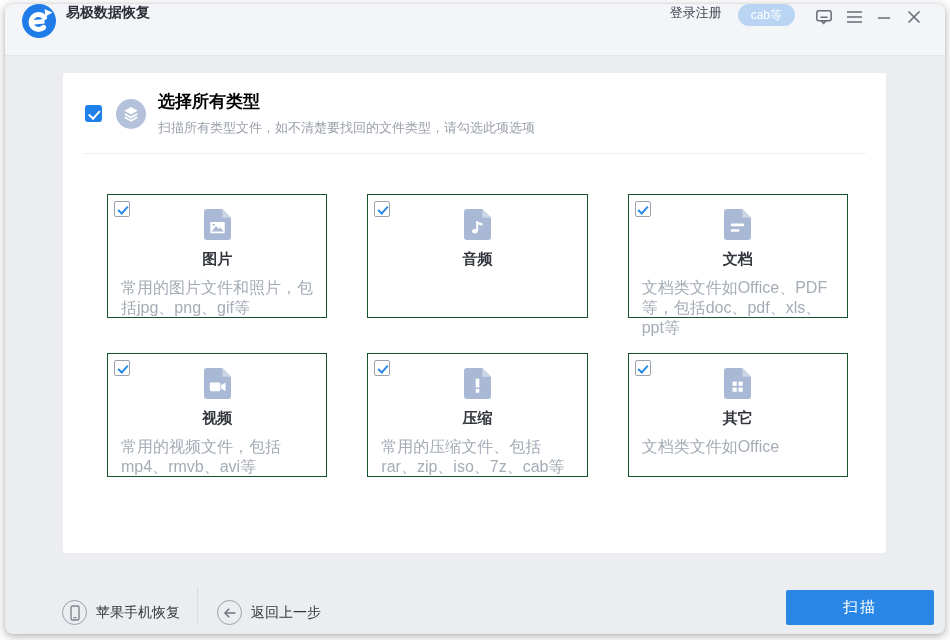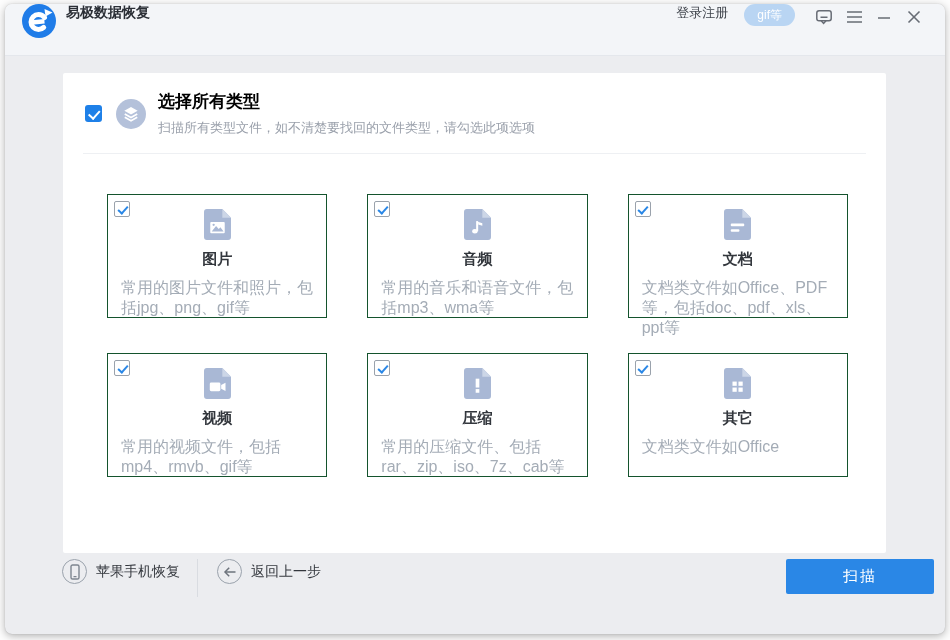--- a/index.html
+++ b/index.html
@@ -64,21 +64,21 @@
     border:solid #2a87e6; border-width:0 2px 2px 0; transform:rotate(42deg);
   }
   .card .file-ic{ margin-top:14px; }
   .card-title{ font-size:15px; font-weight:bold; color:#33373d; margin-top:6px; }
   .card-desc{
     font-size:16px; color:#a4acb6; line-height:20px; text-align:left;
     margin:9px 12px 0 13px;
   }
   
   .footer{
-    height:81px; display:flex; align-items:flex-start; padding:6px 11px 9px 57px;
+    height:81px; display:flex; align-items:flex-end; padding:6px 11px 9px 57px;
   }
   .foot-group{ display:flex; align-items:center; cursor:default; }
   .ring{
     width:25px; height:25px; border-radius:50%; border:1px solid #9aa2ac;
     display:flex; align-items:center; justify-content:center; background:transparent;
   }
   .foot-label{ font-size:14px; color:#33373d; margin-left:9px; }
   .vdiv{ width:1px; height:38px; background:#d9dce1; margin:0 19px 0 17px; }
   .scan-btn{
     margin-left:auto; width:148px; height:35px; background:#2a87e6; border:none;
@@ -94,21 +94,21 @@
   <div class="titlebar">
     <svg class="logo" viewBox="0 0 34 34">
       <circle cx="17" cy="17" r="17" fill="#1f7ce8"></circle>
       <circle cx="16.5" cy="18" r="7.5" fill="none" stroke="#ffffff" stroke-width="5" stroke-dasharray="36 11" stroke-dashoffset="-6" stroke-linecap="round"></circle>
       <rect x="10" y="15.6" width="12.5" height="4.6" fill="#ffffff" transform="rotate(-6 16 18)"></rect>
       <polygon points="22.5,5 30.5,8.6 23.5,12.6" fill="#ffffff"></polygon>
     </svg>
     <span class="app-name">易极数据恢复</span>
     <span class="tb-spacer"></span>
     <span class="login">登录注册</span>
-    <span class="pill">gif等</span>
+    <span class="pill">cab等</span>
     <span class="tb-icons">
       <span class="tb-btn">
         <svg width="18" height="18" viewBox="0 0 18 18" fill="none" stroke="#676c75" stroke-width="1.5">
           <rect x="1.8" y="2.8" width="14.4" height="10" rx="2.2"></rect>
           <path d="M6.2 12.8 L8.6 15.4 L11 12.8"></path>
           <line x1="5.5" y1="9.3" x2="12.5" y2="9.3"></line>
         </svg>
       </span>
       <span class="tb-btn">
         <svg width="17" height="16" viewBox="0 0 17 16" stroke="#676c75" stroke-width="1.6">
@@ -169,21 +169,20 @@
         <div class="card">
           <span class="card-check"></span>
           <svg class="file-ic" width="27" height="31" viewBox="0 0 28 32">
             <path d="M3 0 h16 l9 9 v20 a3 3 0 0 1 -3 3 H3 a3 3 0 0 1 -3 -3 V3 a3 3 0 0 1 3 -3 z" fill="#a9b8d5"></path>
             <polygon points="19,0 28,9 19,9" fill="#ccd6e7"></polygon>
             <ellipse cx="11.3" cy="23" rx="2.8" ry="2.3" fill="#ffffff"></ellipse>
             <rect x="12.6" y="12.5" width="2.1" height="10.5" fill="#ffffff"></rect>
             <polygon points="12.6,12.5 19,14.6 19,17.4 14.7,15.9 14.7,13.8" fill="#ffffff"></polygon>
           </svg>
           <div class="card-title">音频</div>
-          <div class="card-desc">常用的音乐和语音文件，包括mp3、wma等</div>
         </div>
 
         <div class="card">
           <span class="card-check"></span>
           <svg class="file-ic" width="27" height="31" viewBox="0 0 28 32">
             <path d="M3 0 h16 l9 9 v20 a3 3 0 0 1 -3 3 H3 a3 3 0 0 1 -3 -3 V3 a3 3 0 0 1 3 -3 z" fill="#a9b8d5"></path>
             <polygon points="19,0 28,9 19,9" fill="#ccd6e7"></polygon>
             <rect x="7" y="15" width="14" height="2.8" rx="1" fill="#ffffff"></rect>
             <rect x="7" y="20.8" width="9" height="2.8" rx="1" fill="#ffffff"></rect>
           </svg>
@@ -193,21 +192,21 @@
 
         <div class="card">
           <span class="card-check"></span>
           <svg class="file-ic" width="27" height="31" viewBox="0 0 28 32">
             <path d="M3 0 h16 l9 9 v20 a3 3 0 0 1 -3 3 H3 a3 3 0 0 1 -3 -3 V3 a3 3 0 0 1 3 -3 z" fill="#a9b8d5"></path>
             <polygon points="19,0 28,9 19,9" fill="#ccd6e7"></polygon>
             <rect x="6" y="15" width="11" height="9" rx="1.5" fill="#ffffff"></rect>
             <polygon points="17.8,17.6 22.3,15.3 22.3,23.7 17.8,21.4" fill="#ffffff"></polygon>
           </svg>
           <div class="card-title">视频</div>
-          <div class="card-desc">常用的视频文件，包括mp4、rmvb、gif等</div>
+          <div class="card-desc">常用的视频文件，包括mp4、rmvb、avi等</div>
         </div>
 
         <div class="card">
           <span class="card-check"></span>
           <svg class="file-ic" width="27" height="31" viewBox="0 0 28 32">
             <path d="M3 0 h16 l9 9 v20 a3 3 0 0 1 -3 3 H3 a3 3 0 0 1 -3 -3 V3 a3 3 0 0 1 3 -3 z" fill="#a9b8d5"></path>
             <polygon points="19,0 28,9 19,9" fill="#ccd6e7"></polygon>
             <rect x="12.1" y="11" width="3.8" height="9.2" fill="#ffffff"></rect>
             <rect x="12.1" y="21.8" width="3.8" height="3.8" fill="#ffffff"></rect>
           </svg>

